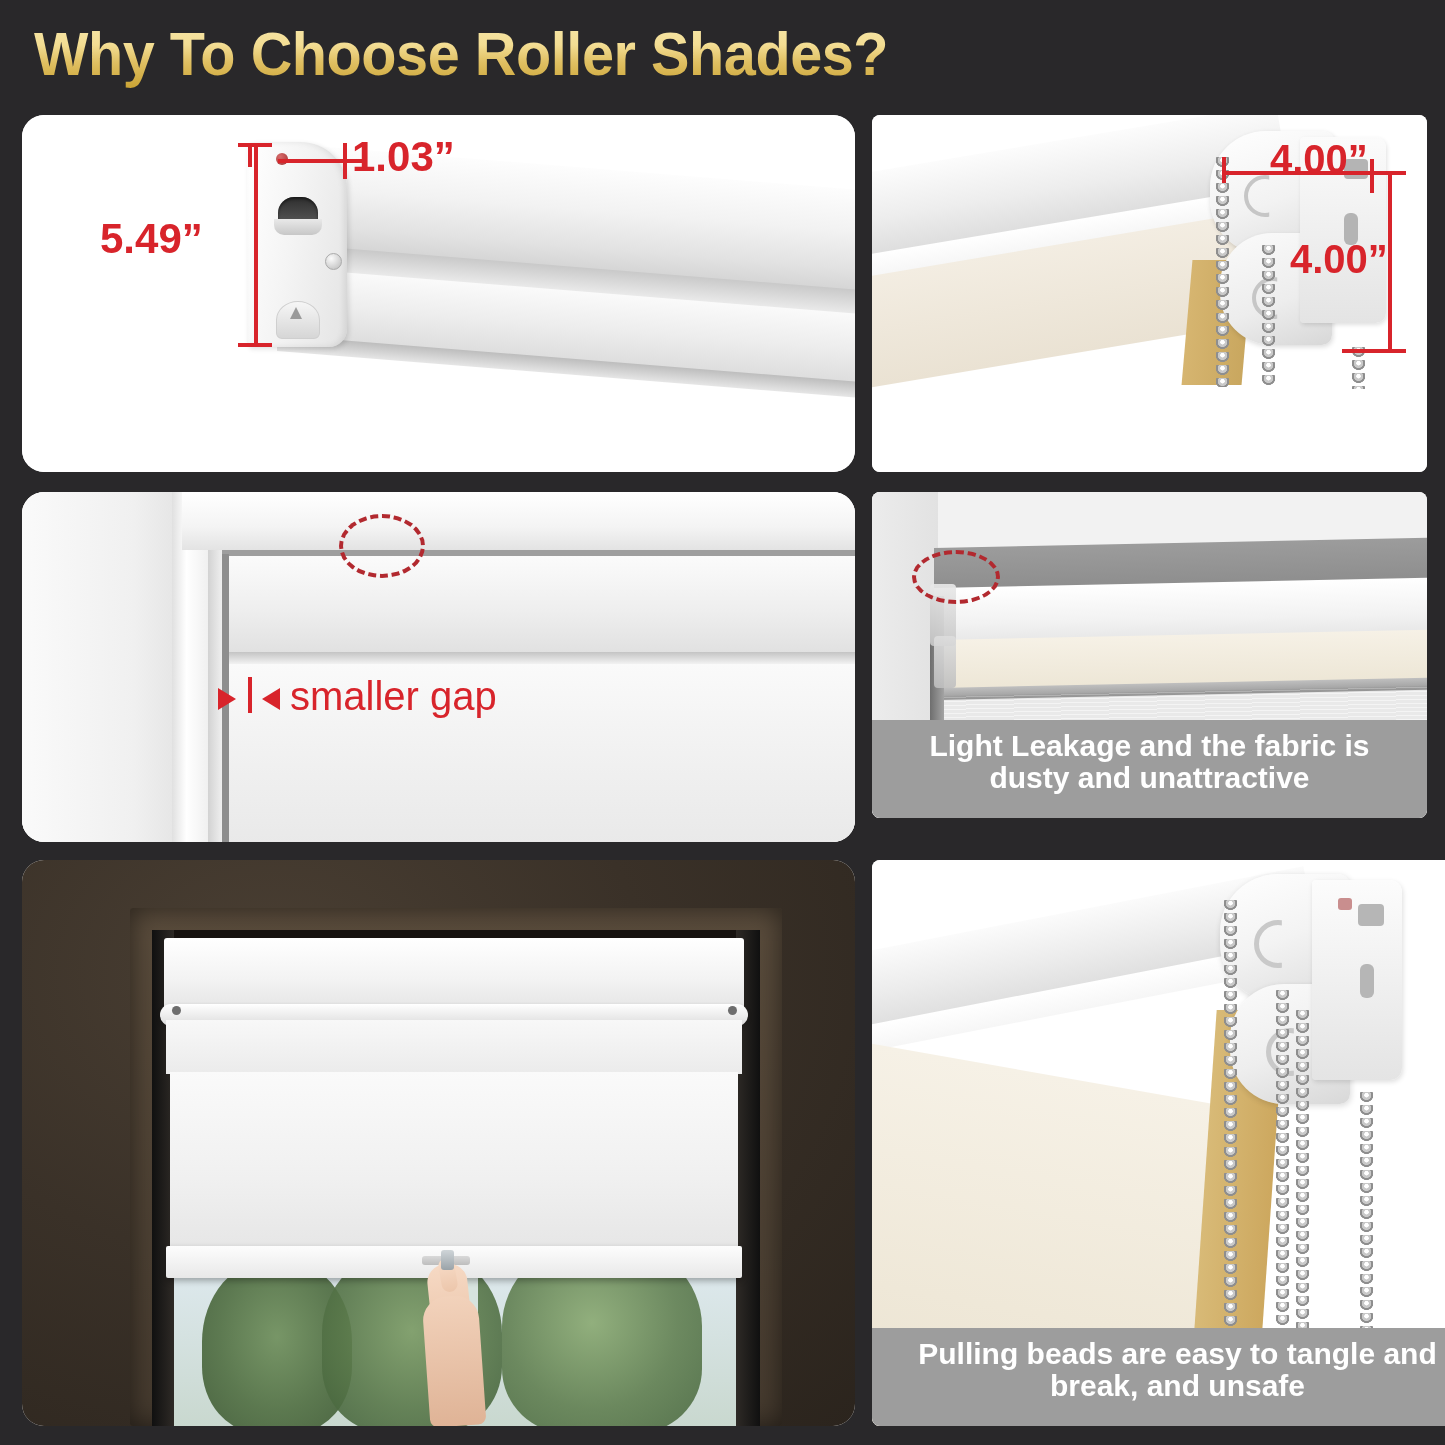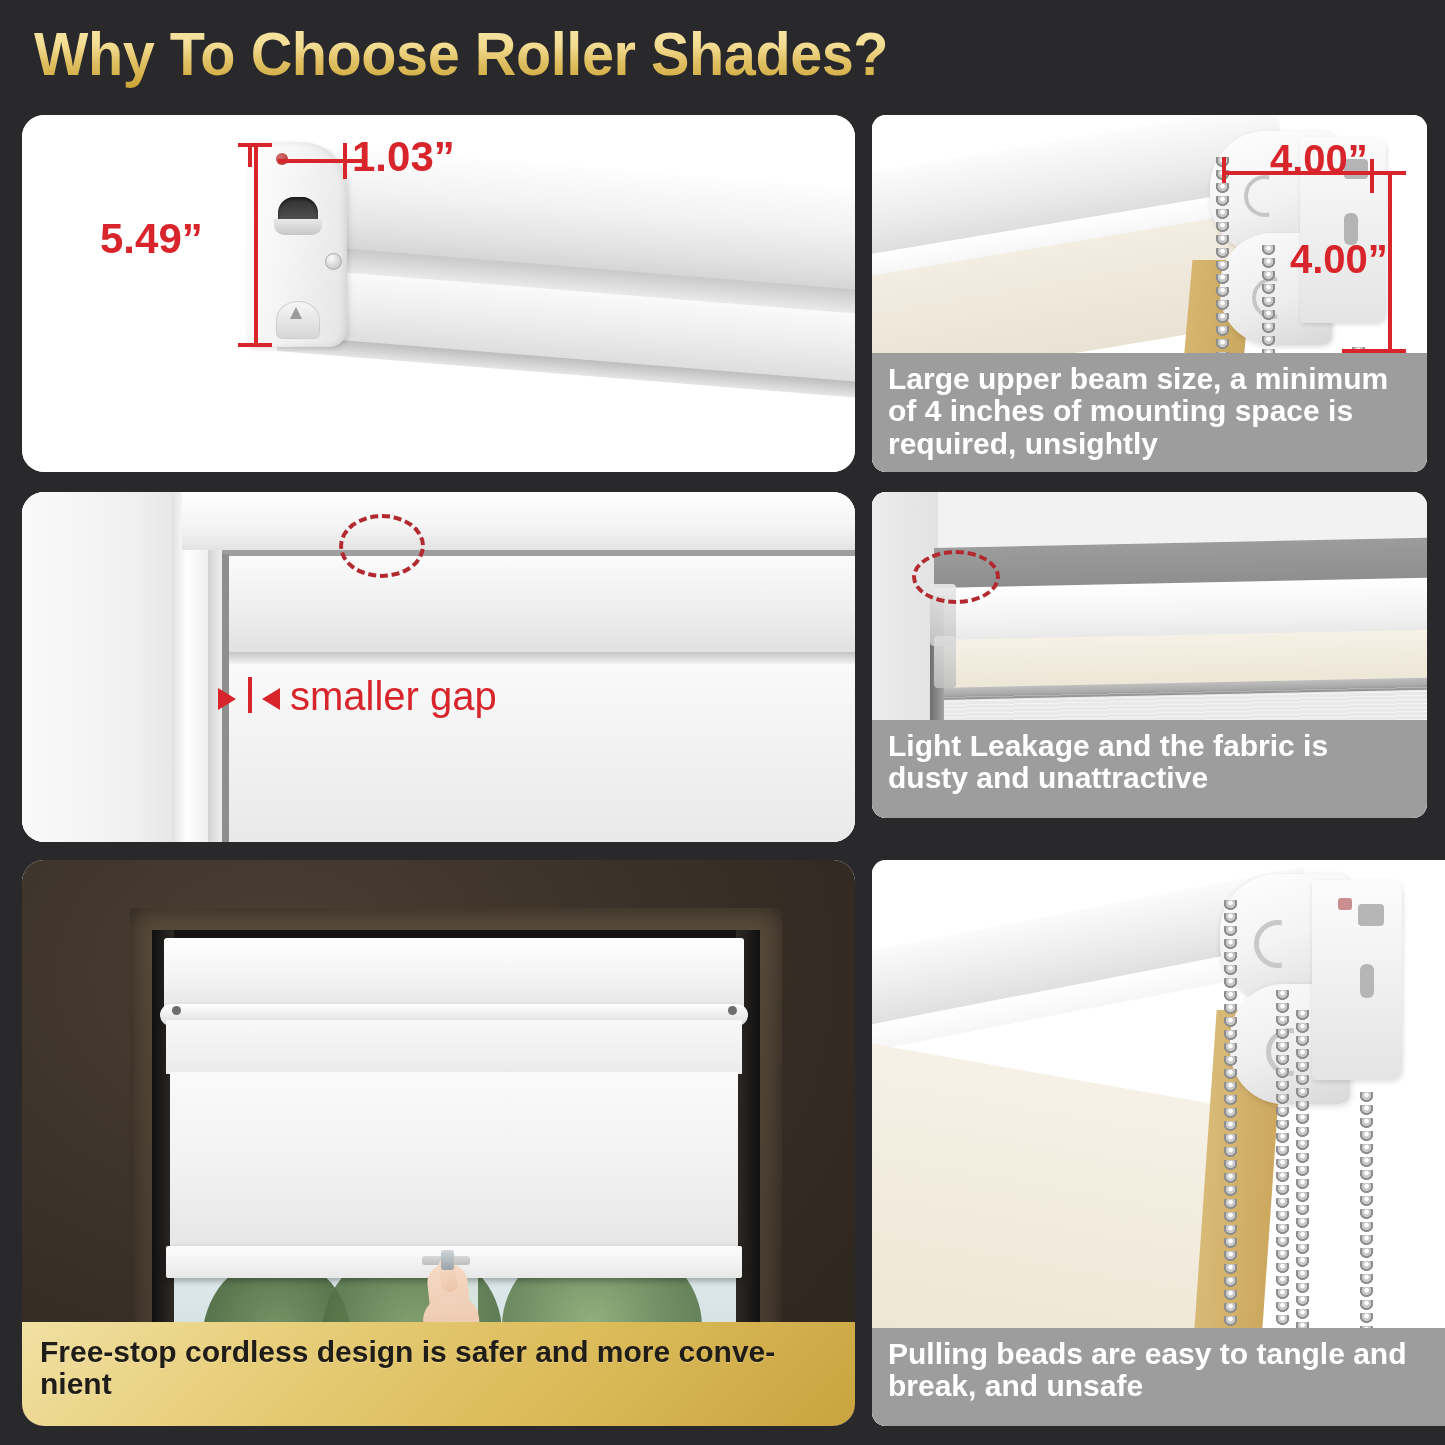--- a/index.html
+++ b/index.html
@@ -21,21 +21,21 @@
     background:linear-gradient(180deg,#f7e9ae 0%,#f3dd93 38%,#e0c063 62%,#c9a232 100%);
     -webkit-background-clip:text;background-clip:text;
     -webkit-text-fill-color:transparent;color:#e8cf7a;
     transform:scaleX(0.93);transform-origin:left center;
     white-space:nowrap;
   }
 
   
   .panel{position:absolute;overflow:hidden;}
   .panel.left{border-radius:22px;background:#fff;}
-  .panel.right{border-radius:14px;background:#fff;}
+  .panel.right{border-radius:8px;background:#fff;text-align:center;}
 
   .p1{left:22px;  top:115px;  width:833px; height:357px;}
   .p2{left:872px; top:115px;  width:555px; height:357px;}
   .p3{left:22px;  top:492px;  width:833px; height:350px;}
   .p4{left:872px; top:492px;  width:555px; height:326px;}
   .p5{left:22px;  top:860px;  width:833px; height:566px;}
   .p6{left:872px; top:860px;  width:611px; height:566px;}
 
   .photo{position:absolute;inset:0;overflow:hidden;}
 
@@ -197,21 +197,20 @@
       <div class="dim-line" style="left:352px;top:56px;width:148px;height:4px;"></div>
       <div class="tick" style="left:350px;top:42px;height:26px;"></div>
       <div class="tick" style="left:498px;top:44px;height:34px;"></div>
       <div class="dim-text" style="left:398px;top:22px;font-size:40px;">4.00”</div>
 
       <div class="dim-line" style="left:516px;top:58px;width:4px;height:180px;"></div>
       <div class="dim-line" style="left:498px;top:56px;width:36px;height:4px;"></div>
       <div class="dim-line" style="left:470px;top:234px;width:64px;height:4px;"></div>
       <div class="dim-text" style="left:418px;top:122px;font-size:40px;">4.00”</div>
     </div>
-    <div class="cap gray">Large upper beam size, a minimum of 4 inches of mounting space is required, unsightly</div>
   </div>
 
   <div class="panel left p3">
     <div class="photo">
       <div class="white-bg" style="background:#fbfbfb;"></div>
 
       <div style="position:absolute;left:0;top:0;width:160px;height:100%;
                   background:linear-gradient(90deg,#fafafa,#f0f0f0 70%,#e4e4e4);"></div>
 
       <div style="position:absolute;left:150px;top:0;width:36px;height:100%;
@@ -343,21 +342,20 @@
                   transform:rotate(-6deg);"></div>
       <div style="position:absolute;left:404px;top:436px;width:56px;height:130px;
                   background:linear-gradient(180deg,#f2d2bb,#dfb396);border-radius:24px 24px 8px 8px;
                   transform:rotate(-4deg);"></div>
       <div style="position:absolute;left:418px;top:398px;width:16px;height:34px;
                   background:linear-gradient(180deg,#f8ddc9,#ecc6ab);border-radius:8px;transform:rotate(-10deg);"></div>
 
       <div style="position:absolute;left:419px;top:390px;width:13px;height:20px;
                   background:linear-gradient(180deg,#cfd5d8,#9aa3a8);border-radius:3px;"></div>
     </div>
-    <div class="cap gold tall">Free-stop cordless design is safer and more conve-nient</div>
   </div>
 
   <div class="panel right p6">
     <div class="photo">
       <div class="white-bg"></div>
 
       <div style="position:absolute;left:-30px;top:96px;width:470px;height:78px;
                   background:linear-gradient(180deg,#fbfbfb,#ececec 55%,#dedede);
                   transform:rotate(-11deg);transform-origin:left top;" class="linen"></div>
       <div style="position:absolute;left:-30px;top:170px;width:470px;height:26px;

